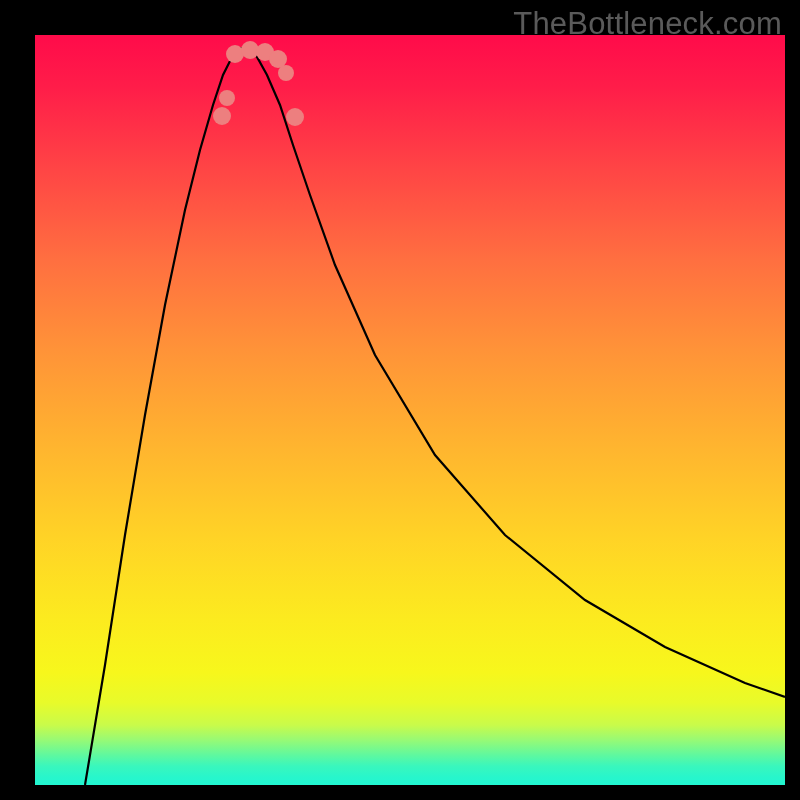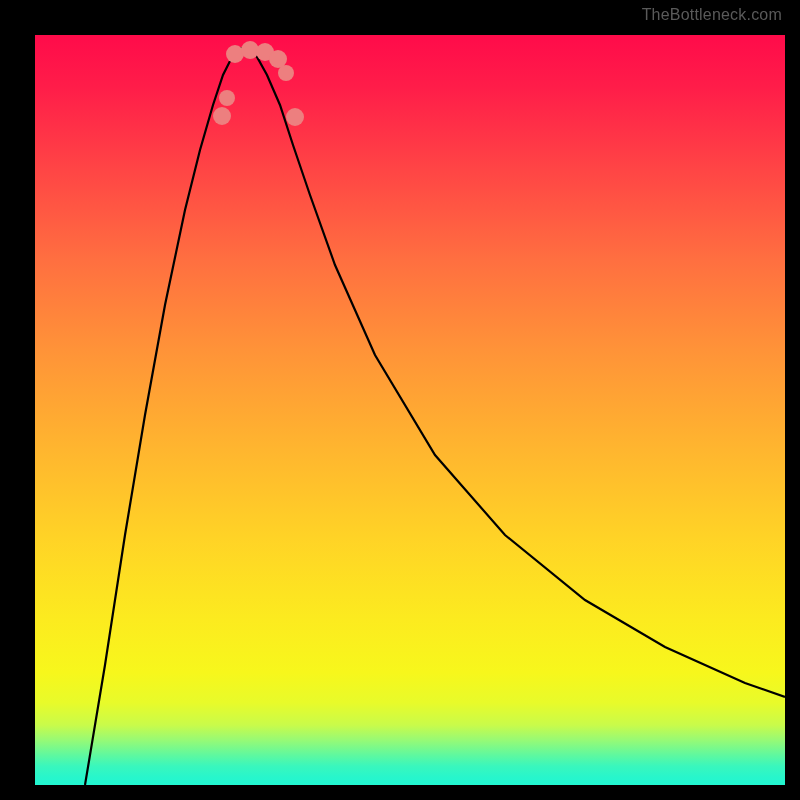--- a/index.html
+++ b/index.html
@@ -58,21 +58,21 @@
     left: 0;
     top: 0;
     width: 750px;
     height: 750px;
   }
   .watermark {
     position: absolute;
     top: 6px;
     right: 18px;
     color: #5a5a5a;
-    font-size: 16px;
+    font-size: 31px;
     font-weight: 400;
     letter-spacing: 0.2px;
     user-select: none;
   }
 </style>
 </head>
 <body>
 
 <div class="frame">
 

